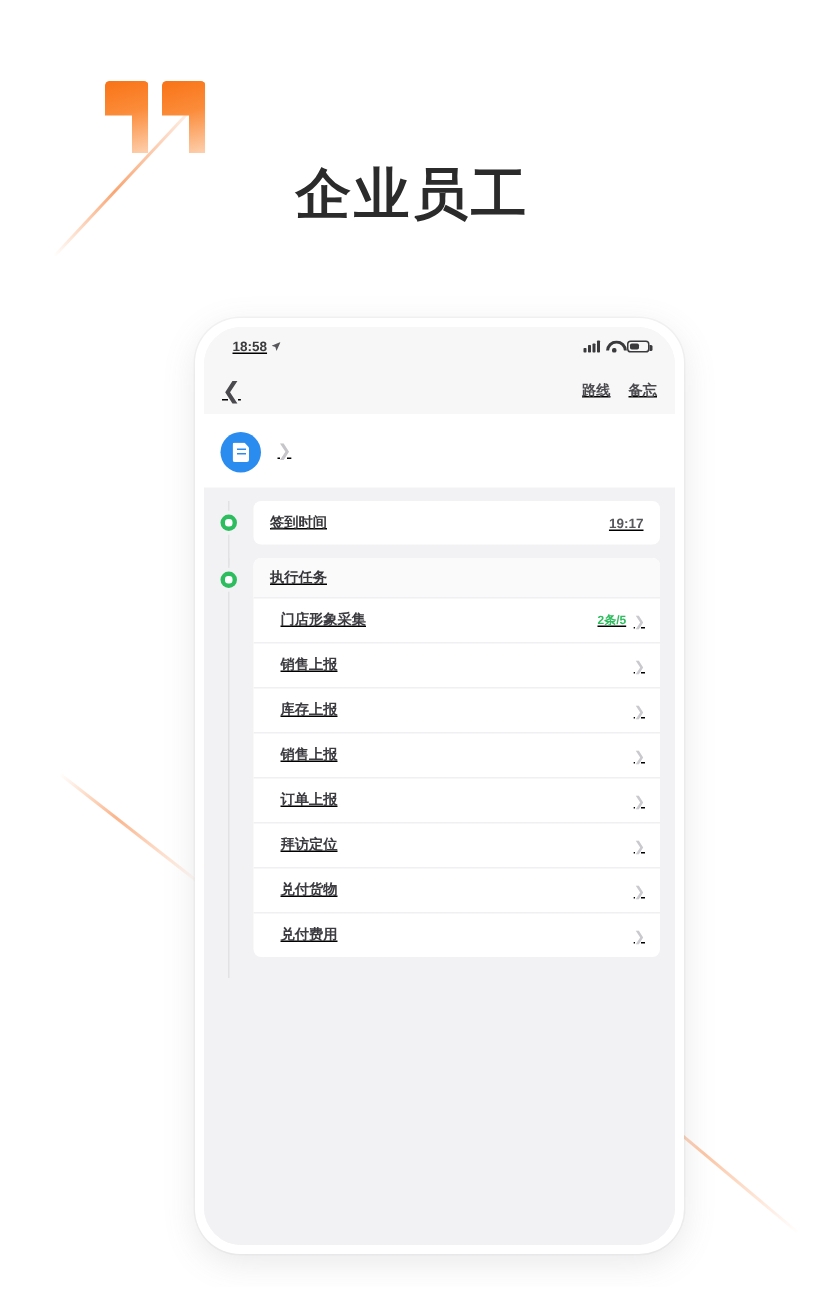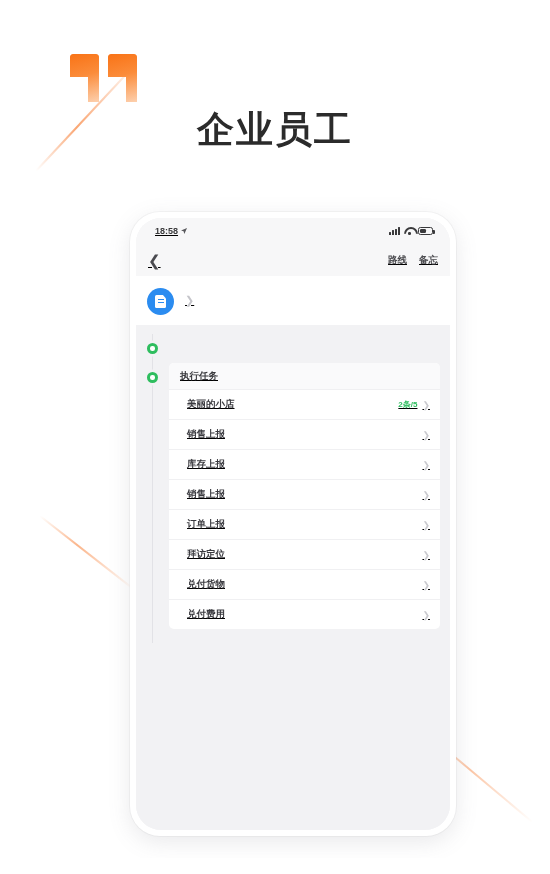--- a/index.html
+++ b/index.html
@@ -304,31 +304,37 @@
           <div class="store-avatar"></div>
           <div class="store-arrow">❯</div>
         </div>
 
         <div class="timeline">
 
           <div class="tl-row">
             <div class="tl-rail">
               <div class="tl-dot"></div>
             </div>
+            <div class="tl-card">
+              <div class="row-simple">
+                <span>签到时间</span>
+                <span class="val">19:17</span>
+              </div>
+            </div>
           </div>
 
           <div class="tl-row">
             <div class="tl-rail">
               <div class="tl-dot"></div>
             </div>
             <div class="tl-card">
               <div class="sec-head">执行任务</div>
 
               <div class="task-item">
-                <span>美丽的小店</span>
+                <span>门店形象采集</span>
                 <span class="right">
                   <span class="count">2条/5</span>
                   <span class="chev">❯</span>
                 </span>
               </div>
 
               <div class="task-item">
                 <span>销售上报</span>
                 <span class="right">
                   <span class="count"></span>

